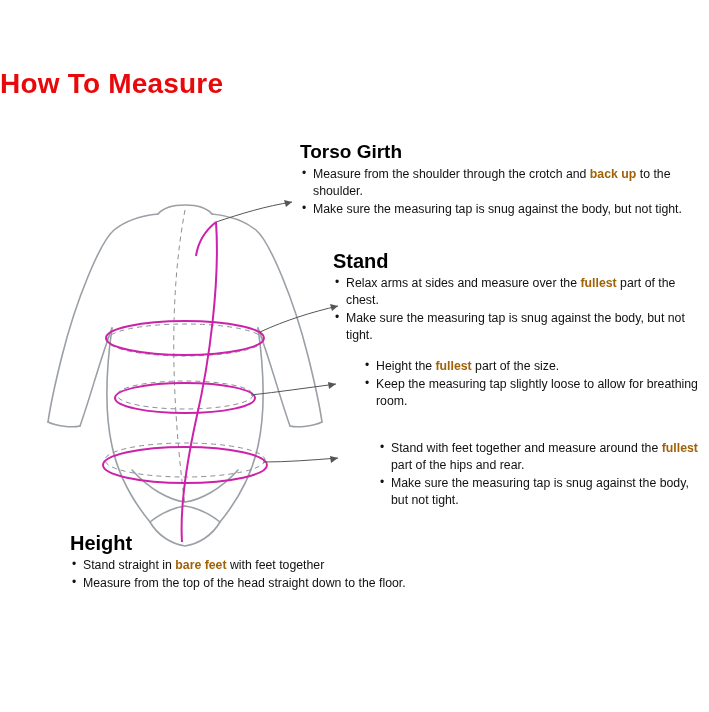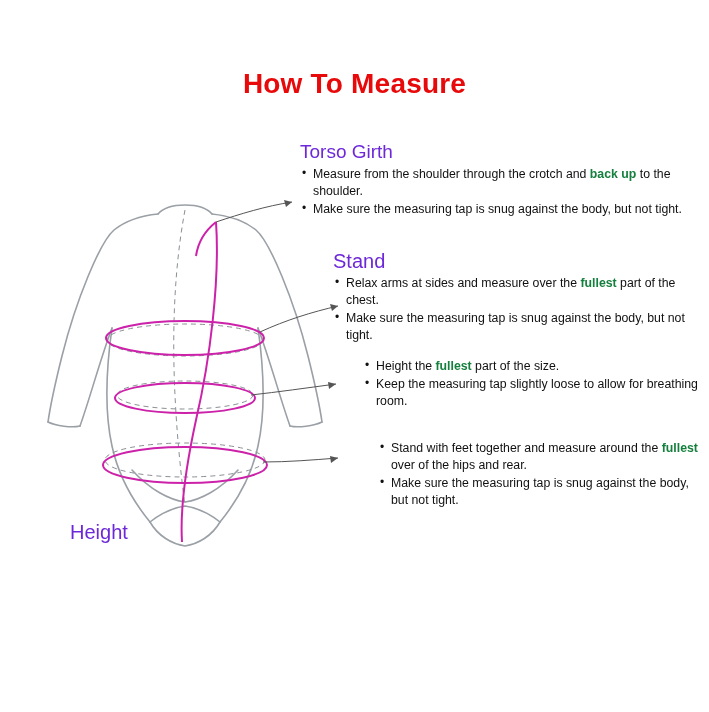--- a/index.html
+++ b/index.html
@@ -19,40 +19,40 @@
     position: absolute;
     left: 0; top: 0;
     width: 709px;
     height: 712px;
   }
   .title {
     position: absolute;
     left: 0;
     top: 68px;
     width: 709px;
-    text-align: center;
+    text-align: left;
     font-size: 28px;
     font-weight: bold;
     color: #e8090a;
     letter-spacing: 0.2px;
   }
   .figure {
     position: absolute;
     left: 20px;
     top: 170px;
     width: 330px;
     height: 400px;
   }
   .section {
     position: absolute;
   }
   .sec-head {
     font-size: 19px;
-    font-weight: normal;
-    color: #6d28d9;
+    font-weight: bold;
+    color: #000000;
     margin: 0 0 3px 0;
     line-height: 1.1;
   }
   ul.bullets {
     list-style: none;
     margin: 0;
     padding: 0;
   }
   ul.bullets > li {
     position: relative;
@@ -64,28 +64,28 @@
   }
   ul.bullets > li:before {
     content: "\2022";
     position: absolute;
     left: 2px;
     top: -1px;
     font-size: 12px;
     color: #111;
   }
   .red {
-    color: #15803d;
+    color: #a16207;
     font-weight: bold;
   }
   #sec-torso { left: 300px; top: 142px; width: 400px; }
   #sec-bust  { left: 333px; top: 250px; width: 372px; }
   #sec-waist { left: 363px; top: 358px; width: 342px; }
   #sec-hips  { left: 378px; top: 440px; width: 320px; }
-  #sec-height{ left: 70px;  top: 521px; width: 450px; }
+  #sec-height{ left: 70px;  top: 532px; width: 450px; }
   .sec-head.lg { font-size: 20px; }
 </style>
 </head>
 <body>
 
 <div id="page">
 
   <div class="title">How To Measure</div>
 
   <div class="figure">
@@ -164,22 +164,26 @@
 
   <div class="section" id="sec-waist">
     <ul class="bullets">
       <li><span>Height the </span><span class="red">fullest</span><span> part of the size.</span></li>
       <li>Keep the measuring tap slightly loose to allow for breathing room.</li>
     </ul>
   </div>
 
   <div class="section" id="sec-hips">
     <ul class="bullets">
-      <li><span>Stand with feet together and measure around the </span><span class="red">fullest</span><span> over of the hips and rear.</span></li>
+      <li><span>Stand with feet together and measure around the </span><span class="red">fullest</span><span> part of the hips and rear.</span></li>
       <li>Make sure the measuring tap is snug against the body, but not tight.</li>
     </ul>
   </div>
 
   <div class="section" id="sec-height">
     <div class="sec-head lg">Height</div>
+    <ul class="bullets">
+      <li><span>Stand straight in </span><span class="red">bare feet</span><span> with feet together</span></li>
+      <li>Measure from the top of the head straight down to the floor.</li>
+    </ul>
   </div>
 
 </div>
 
 </body></html>

